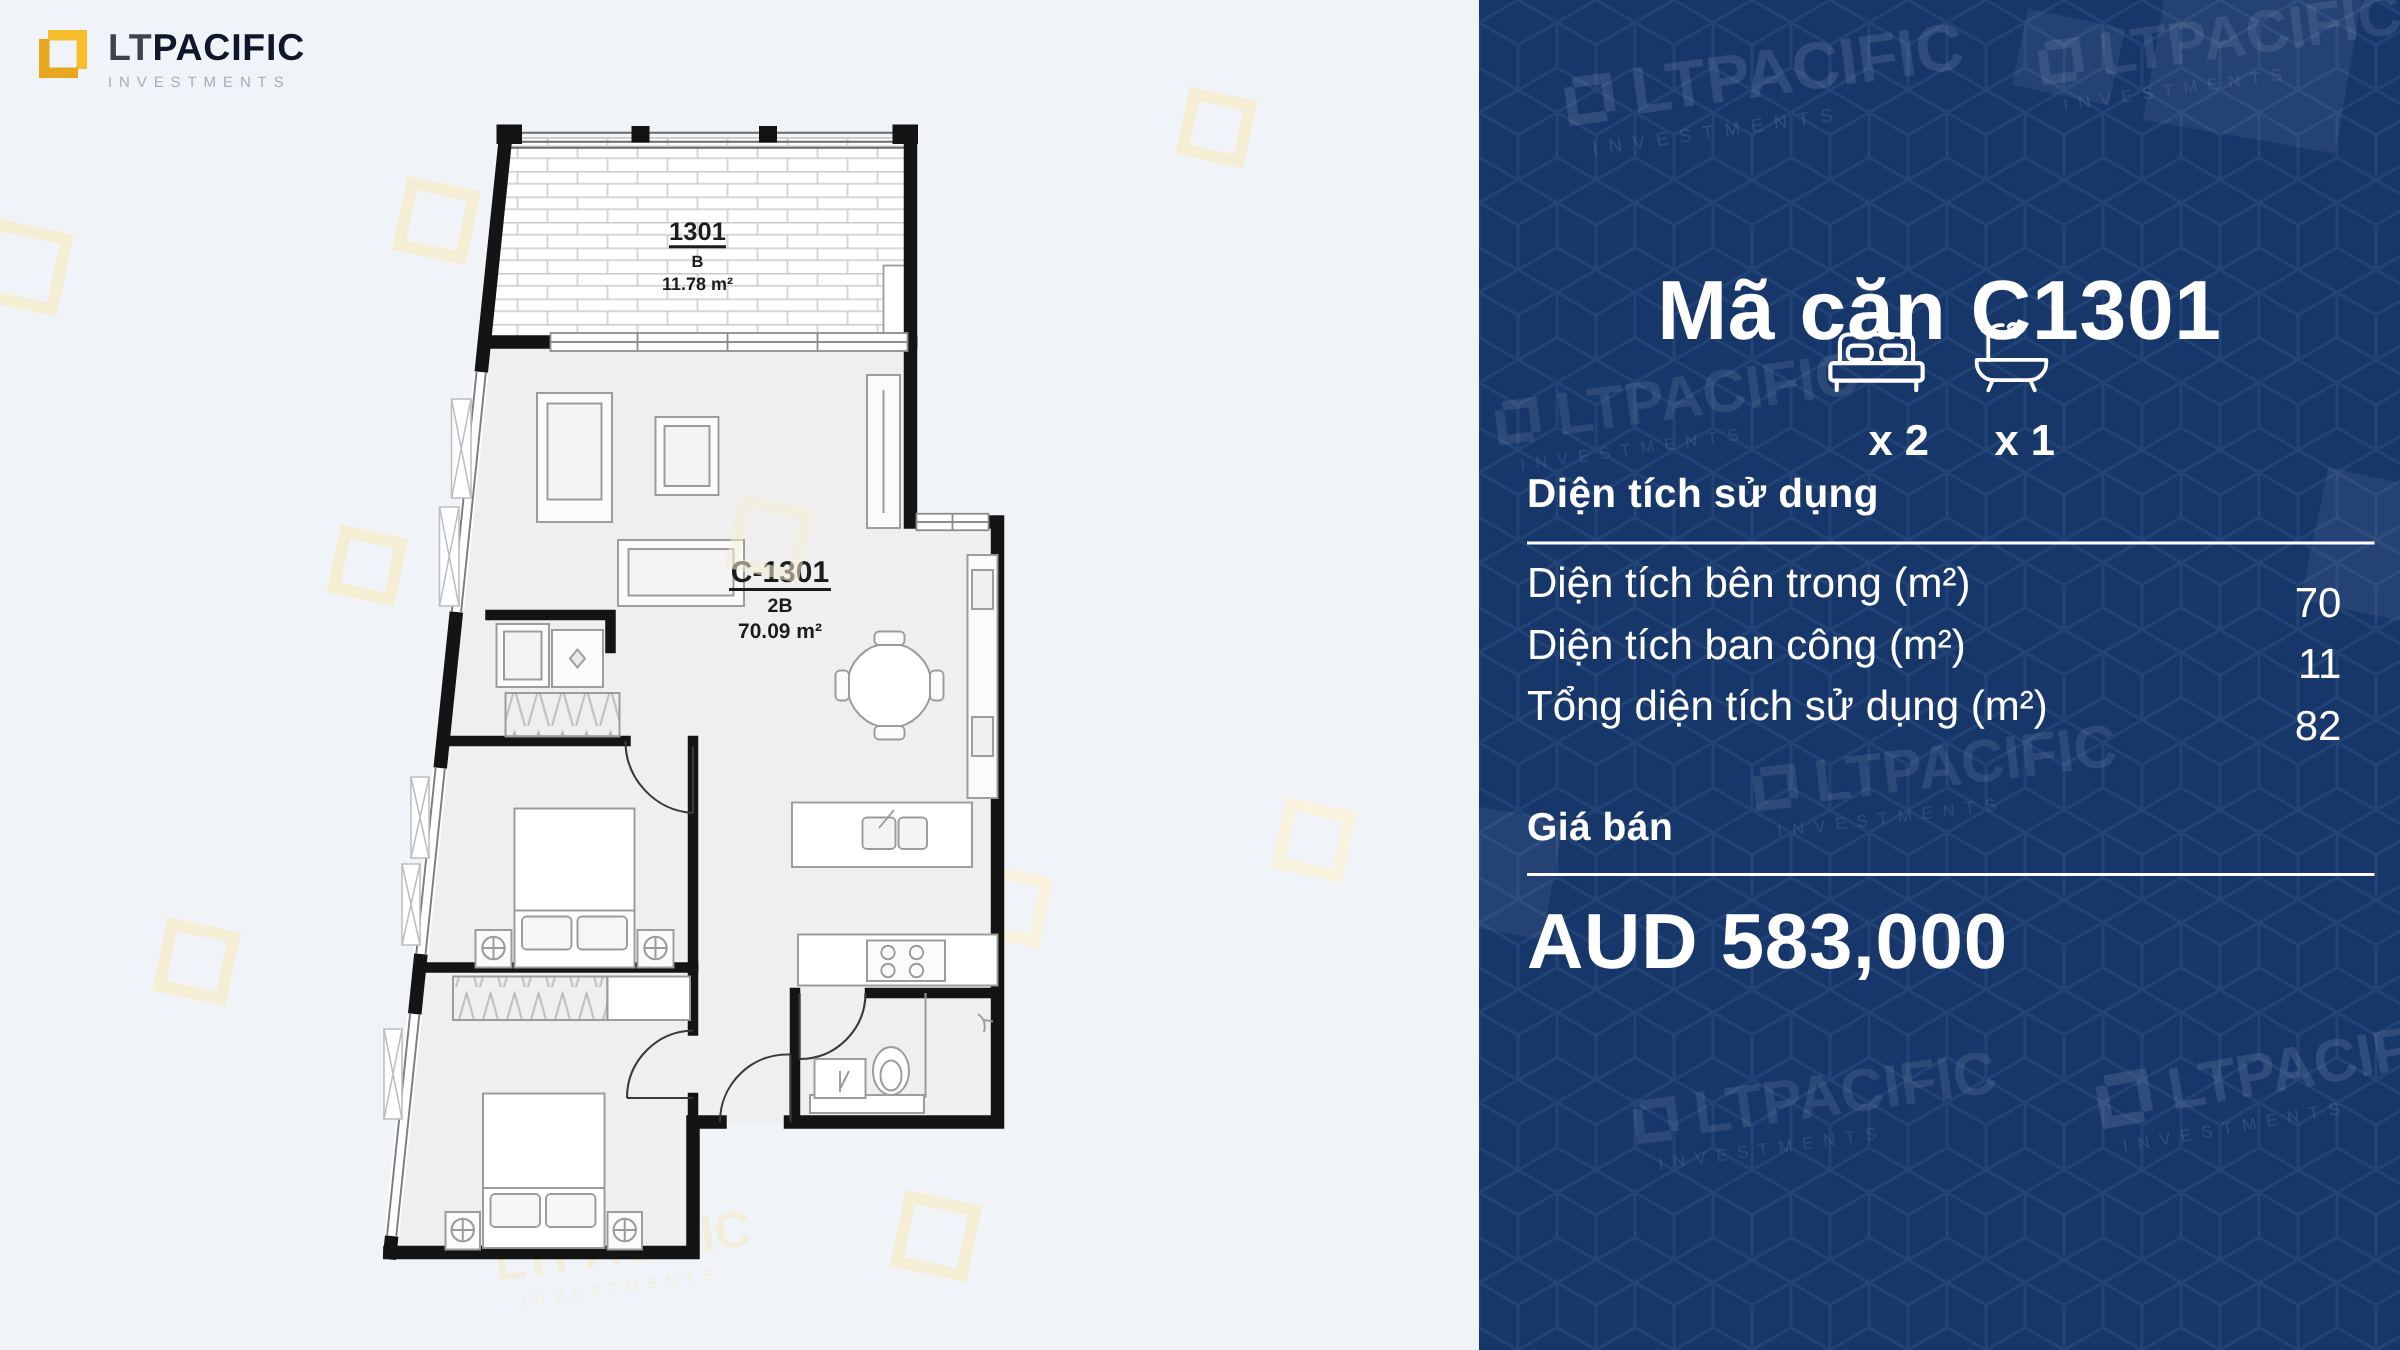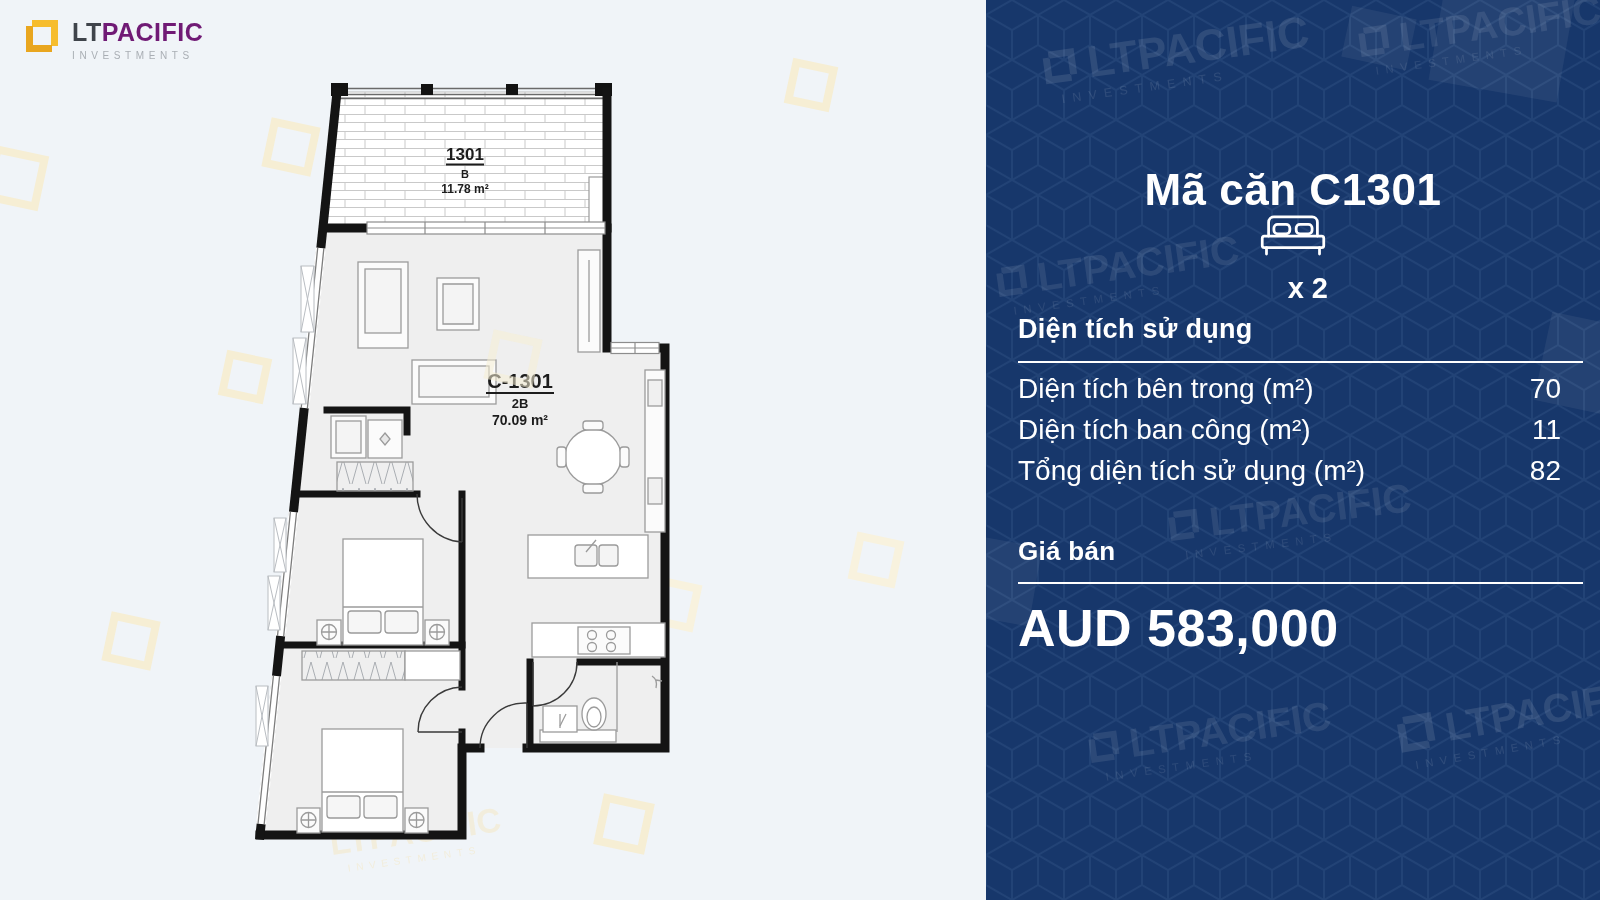--- a/index.html
+++ b/index.html
@@ -5,47 +5,47 @@
   html,body{margin:0;padding:0;background:#e8ecf0;}
   .stage{position:relative;width:1600px;height:900px;overflow:hidden;background:#f0f4f8;
          font-family:"Liberation Sans",sans-serif;-webkit-font-smoothing:antialiased;}
   
   .motif{position:absolute;border:8px solid #f6eed4;transform:rotate(12deg);}
   .motif.m-soft{border-color:#f8f2de;}
   
   .logo{position:absolute;left:22px;top:16px;display:flex;align-items:flex-start;gap:10px;}
   .logo-text{padding-top:4px;line-height:1;}
   .logo-lt{font-weight:bold;color:#3f444b;font-size:25px;letter-spacing:.5px;margin-top:32px;}
-  .logo-pac{font-weight:bold;color:#701a75;font-size:25px;letter-spacing:.5px;}
+  .logo-pac{font-weight:bold;color:#0f172a;font-size:25px;letter-spacing:.5px;}
   .logo-inv{margin-top:6px;font-size:10px;color:#a9aeb4;letter-spacing:4.6px;}
   
   .floorplan{position:absolute;left:255px;top:80px;width:440px;height:760px;}
   .plan-label{font-weight:bold;fill:#1c1c1c;}
   
   .wm-light{position:absolute;color:#f3ecd6;font-weight:bold;display:flex;flex-direction:column;transform:rotate(-8deg);}
   .wm-light .wm-sub{font-size:.3em;letter-spacing:.55em;font-weight:normal;margin-top:2px;}
   
   .panel{position:absolute;left:986px;top:0;width:614px;height:900px;overflow:hidden;color:#fff;}
   .panel-bg{position:absolute;inset:0;}
   .wm{position:absolute;color:#ffffff;display:flex;flex-direction:column;line-height:1;}
   .wm-row{display:flex;align-items:center;gap:8px;font-weight:bold;}
   .wm-sub{font-size:.28em;letter-spacing:.6em;font-weight:normal;margin-top:5px;margin-left:1.4em;}
   .wm-sq{position:absolute;background:rgba(255,255,255,0.06);}
   .panel-title{position:absolute;left:0;top:136px;width:100%;text-align:center;
-               font-size:44px;font-weight:bold;letter-spacing:.5px;}
+               font-size:56px;font-weight:bold;letter-spacing:.5px;}
   .icons-row{position:absolute;left:0;top:210px;width:100%;display:flex;justify-content:center;
              align-items:flex-end;gap:26px;}
   .icon-item{display:flex;align-items:flex-end;gap:12px;flex-direction:column;}
   .icon-count{font-size:29px;font-weight:bold;padding-bottom:2px;}
   .sect{position:absolute;left:32px;width:565px;}
   .sect-head{font-size:27px;font-weight:bold;letter-spacing:.3px;}
   .rule{height:2px;background:#fff;border:0;margin:0;}
   .area-rows{margin-top:10px;}
   .arow{display:flex;justify-content:space-between;align-items:flex-start;height:41px;font-size:28px;}
-  .arow .aval{padding-right:22px;font-weight:normal;}
+  .arow .aval{padding-right:22px;font-weight:normal;margin-top:13px;}
   .price-val{font-size:52px;font-weight:bold;letter-spacing:.5px;margin-top:14px;}
 </style>
 </head>
 <body>
 
 <div class="stage">
 
   <div class="motif" style="left:-12px;top:150px;width:40px;height:40px;"></div>
   <div class="motif" style="left:266px;top:122px;width:34px;height:34px;"></div>
   <div class="motif" style="left:788px;top:62px;width:30px;height:30px;"></div>
@@ -313,20 +313,29 @@
     <div class="icons-row">
       <div class="icon-item">
         <svg width="70" height="50" viewBox="0 0 66 46" fill="none" stroke="#ffffff" stroke-width="2.6" stroke-linecap="round" stroke-linejoin="round">
           <path d="M10 24 V11 a5 5 0 0 1 5 -5 h36 a5 5 0 0 1 5 5 v13"></path>
           <rect x="15" y="13" width="15" height="9" rx="3.5"></rect>
           <rect x="36" y="13" width="15" height="9" rx="3.5"></rect>
           <rect x="4" y="24" width="58" height="11" rx="2"></rect>
           <path d="M8 35 v6 M58 35 v6"></path>
         </svg>
         <span class="icon-count">x 2</span>
+      </div>
+      <div class="icon-item">
+        <svg width="58" height="56" viewBox="0 0 60 56" fill="none" stroke="#ffffff" stroke-width="2.6" stroke-linecap="round" stroke-linejoin="round">
+          <path d="M6 30 h48 v2 a12 12 0 0 1 -12 12 h-24 a12 12 0 0 1 -12 -12 z"></path>
+          <path d="M17 44 l-3 7 M43 44 l3 7"></path>
+          <path d="M14 30 V14 a8 8 0 0 1 8 -8 h2"></path>
+          <path d="M28 7 a4.5 4.5 0 0 1 8 2 c0 3 -4 5 -4 5 s-4 -2 -4 -4.5"></path>
+        </svg>
+        <span class="icon-count">x 1</span>
       </div>
     </div>
 
     <div class="sect" style="top:314px;">
       <div class="sect-head">Diện tích sử dụng</div>
       <hr class="rule" style="margin-top:16px;">
       <div class="area-rows">
         <div class="arow">
           <span class="albl">Diện tích bên trong (m²)</span>
           <span class="aval">70</span>

